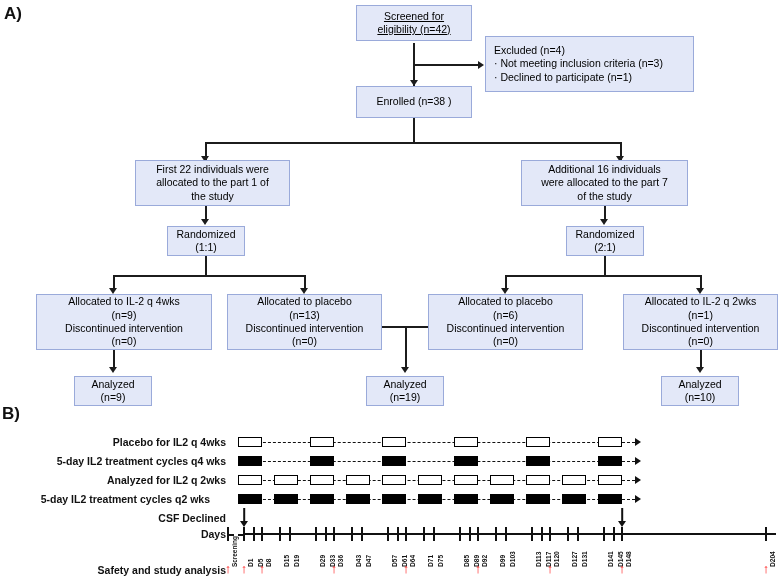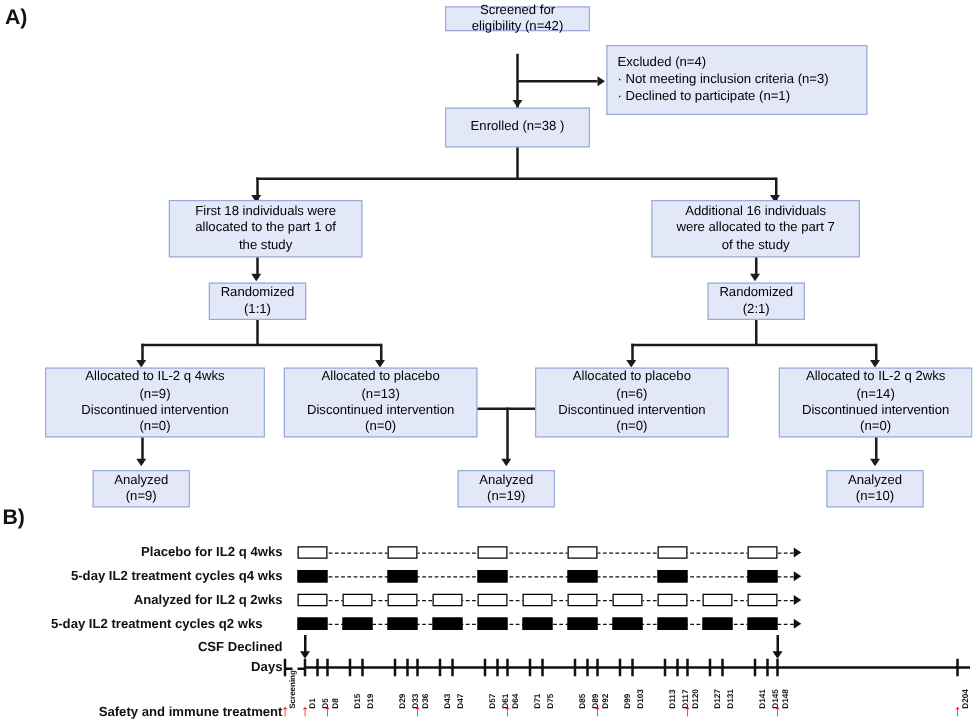--- a/index.html
+++ b/index.html
@@ -50,21 +50,21 @@
                   background:#111;transform:translateX(-50%);}
   .csfarrow .head{position:absolute;left:50%;top:13px;width:0;height:0;
                   border-left:4.5px solid transparent;border-right:4.5px solid transparent;
                   border-top:6px solid #111;transform:translateX(-50%);}
 </style>
 </head>
 <body>
 
 <div class="panel-label" style="left:4px;top:4px;">A)</div>
 
-<div class="fbox" style="left:356px;top:5px;width:116px;height:20px;">Screened for
+<div class="fbox" style="left:356px;top:5px;width:116px;height:36px;text-decoration:underline;">Screened for
 eligibility (n=42)</div>
 
 <div class="fbox left-al" style="left:485px;top:36px;width:209px;height:56px;padding-left:8px;">Excluded (n=4)
 · Not meeting inclusion criteria (n=3)
 · Declined to participate (n=1)</div>
 
 <div class="fbox" style="left:356px;top:86px;width:116px;height:32px;">Enrolled (n=38 )</div>
 
 <div class="vline" style="left:213.2px;top:43px;height:0;"></div>
 <div class="vline" style="left:413.2px;top:43px;height:43px;"></div>
@@ -73,21 +73,21 @@
 <div class="hline" style="left:414px;top:64px;width:64px;"></div>
 <div class="arrowrt" style="left:478px;top:60.5px;"></div>
 
 <div class="vline" style="left:413.2px;top:118px;height:25px;"></div>
 <div class="hline" style="left:205px;top:142px;width:416px;"></div>
 <div class="vline" style="left:205px;top:142px;height:19px;"></div>
 <div class="arrowdn" style="left:201.3px;top:156px;"></div>
 <div class="vline" style="left:620px;top:142px;height:19px;"></div>
 <div class="arrowdn" style="left:616.3px;top:156px;"></div>
 
-<div class="fbox" style="left:135px;top:160px;width:155px;height:46px;">First 18 individuals were
+<div class="fbox" style="left:135px;top:160px;width:155px;height:46px;">First 22 individuals were
 allocated to the part 1 of
 the study</div>
 <div class="fbox" style="left:521px;top:160px;width:167px;height:46px;">Additional 16 individuals
 were allocated to the part 7
 of the study</div>
 
 <div class="vline" style="left:205px;top:206px;height:16px;"></div>
 <div class="arrowdn" style="left:201.3px;top:219px;"></div>
 <div class="vline" style="left:604px;top:206px;height:16px;"></div>
 <div class="arrowdn" style="left:600.3px;top:219px;"></div>
@@ -117,21 +117,21 @@
 (n=0)</div>
 <div class="fbox" style="left:227px;top:294px;width:155px;height:56px;">Allocated to placebo
 (n=13)
 Discontinued intervention
 (n=0)</div>
 <div class="fbox" style="left:428px;top:294px;width:155px;height:56px;">Allocated to placebo
 (n=6)
 Discontinued intervention
 (n=0)</div>
 <div class="fbox" style="left:623px;top:294px;width:155px;height:56px;">Allocated to IL-2 q 2wks
-(n=14)
+(n=1)
 Discontinued intervention
 (n=0)</div>
 
 <div class="vline" style="left:113px;top:350px;height:20px;"></div>
 <div class="arrowdn" style="left:109.3px;top:367px;"></div>
 
 <div class="hline" style="left:382px;top:326px;width:46px;"></div>
 <div class="vline" style="left:405px;top:326px;height:44px;"></div>
 <div class="arrowdn" style="left:401.3px;top:367px;"></div>
 
@@ -268,14 +268,14 @@
     <div class="tlabel" style="left:768.6px;top:567px;">D204</div>
     <div class="redarrow" style="left:228px;top:562px;">↑</div>
     <div class="redarrow" style="left:244px;top:562px;">↑</div>
     <div class="redarrow" style="left:262px;top:562px;">↑</div>
     <div class="redarrow" style="left:334px;top:562px;">↑</div>
     <div class="redarrow" style="left:406px;top:562px;">↑</div>
     <div class="redarrow" style="left:478px;top:562px;">↑</div>
     <div class="redarrow" style="left:550px;top:562px;">↑</div>
     <div class="redarrow" style="left:622px;top:562px;">↑</div>
     <div class="redarrow" style="left:766px;top:562px;">↑</div>
-    <div class="brow-label" style="top:570px;width:226px;right:552px;">Safety and immune treatment</div>
+    <div class="brow-label" style="top:570px;width:226px;right:552px;">Safety and study analysis</div>
   </div>
 
 </body></html>

